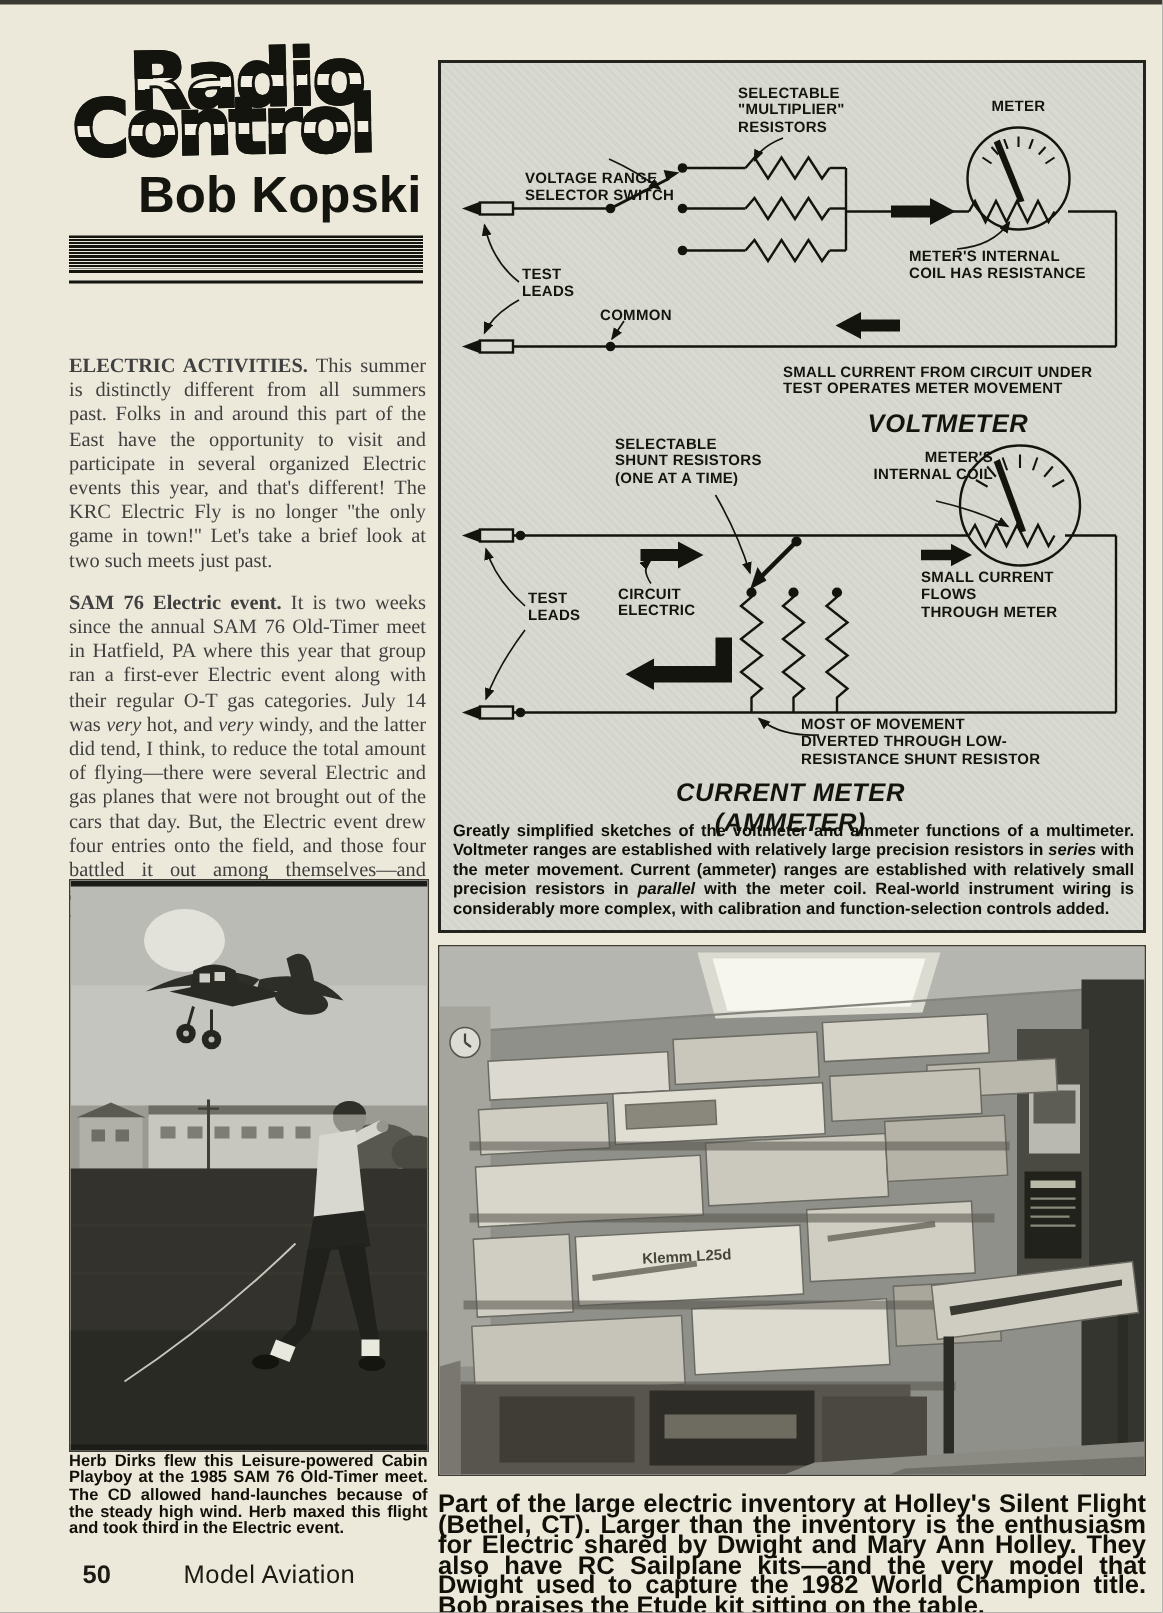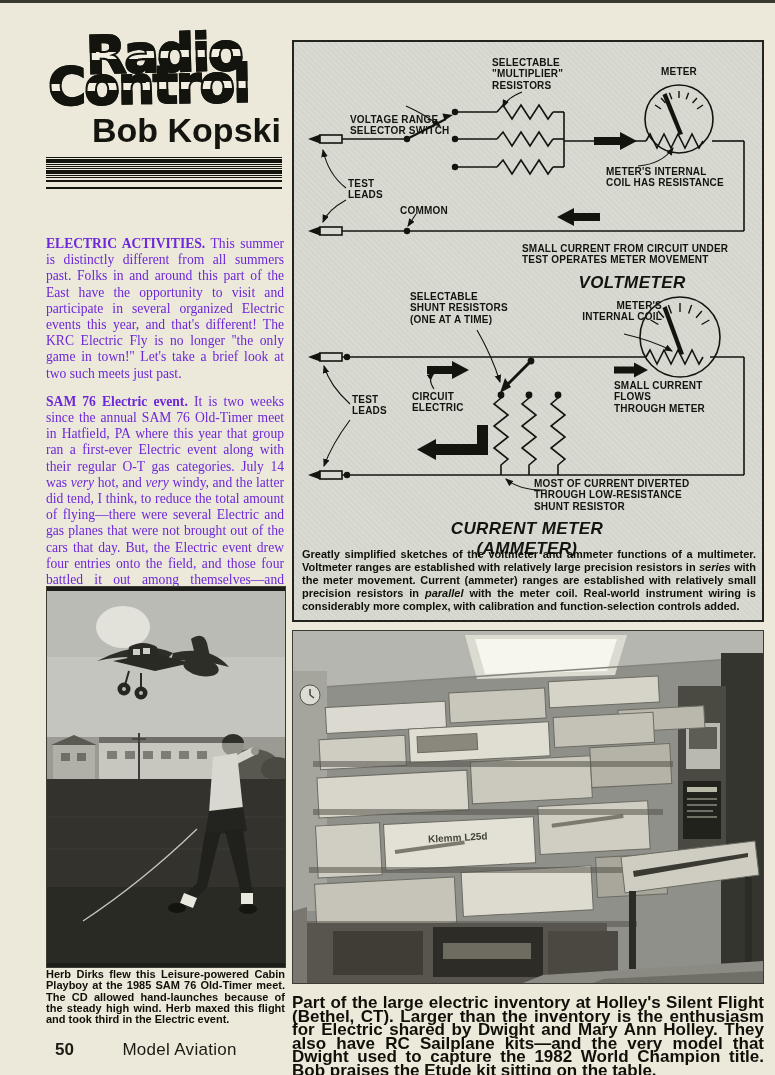--- a/index.html
+++ b/index.html
@@ -17,21 +17,21 @@
   .logo-c{margin-top:-16px;margin-left:2px;transform:rotate(-1deg);}
   .subtitle{margin:2px 0 0 44px;font-size:30px;font-weight:bold;letter-spacing:.5px;color:#15150f;}
   .author{margin:1px 0 0 46px;font-size:34px;font-weight:bold;color:#15150f;}
   .stripes{margin-top:7px;width:236px;height:22px;
            background:repeating-linear-gradient(180deg,#15150f 0 1.5px,transparent 1.5px 2.2px);}
   .stripes-thick{width:236px;height:5px;margin-top:1px;border-top:2.5px solid #15150f;border-bottom:2px solid #15150f;}
 
   
   .article{position:absolute;left:46px;top:236px;width:238px;
            font-family:"Liberation Serif",serif;font-size:13.6px;line-height:16.2px;
-           text-align:justify;color:#6d28d9;}
+           text-align:justify;color:#404040;}
   .article p{margin:0 0 12px 0;}
   .lead{font-weight:bold;}
   .it{font-style:italic;}
 
   
   .figure{position:absolute;left:292px;top:40px;width:472px;height:582px;
           background:#d9dbd2;border:2px solid #24241e;box-sizing:border-box;
           background-image:repeating-linear-gradient(45deg,rgba(110,120,100,.05) 0 2px,transparent 2px 4px);}
   .figure svg{position:absolute;left:0;top:0;}
   .lbl{position:absolute;font:bold 10px/11.4px "Liberation Sans",sans-serif;letter-spacing:.2px;color:#14140f;}
@@ -191,21 +191,21 @@
     <div class="lbl" style="left:54px;top:136px;width:40px;">TEST LEADS</div>
     <div class="lbl" style="left:106px;top:163px;width:62px;">COMMON</div>
     <div class="lbl" style="left:228px;top:201px;width:212px;">SMALL CURRENT FROM CIRCUIT UNDER TEST OPERATES METER MOVEMENT</div>
     <div class="fig-title" style="left:263px;top:231px;width:150px;">VOLTMETER</div>
 
     <div class="lbl" style="left:116px;top:249px;width:100px;">SELECTABLE SHUNT RESISTORS (ONE AT A TIME)</div>
     <div class="lbl lbl-r" style="left:286px;top:258px;width:82px;">METER'S INTERNAL COIL</div>
     <div class="lbl" style="left:58px;top:352px;width:40px;">TEST LEADS</div>
     <div class="lbl" style="left:118px;top:349px;width:56px;">CIRCUIT ELECTRIC</div>
     <div class="lbl" style="left:320px;top:338px;width:92px;">SMALL CURRENT FLOWS THROUGH METER</div>
-    <div class="lbl" style="left:240px;top:436px;width:160px;">MOST OF CURRENT DIVERTED THROUGH LOW-RESISTANCE SHUNT RESISTOR</div>
+    <div class="lbl" style="left:240px;top:436px;width:160px;">MOST OF MOVEMENT DIVERTED THROUGH LOW-RESISTANCE SHUNT RESISTOR</div>
     <div class="fig-title" style="left:113px;top:477px;width:240px;">CURRENT METER (AMMETER)</div>
 
     <div class="fig-caption"><span>Greatly simplified sketches of the voltmeter and ammeter functions of a multimeter. Voltmeter ranges are established with relatively large precision resistors in </span><span class="it">series</span><span> with the meter movement. Current (ammeter) ranges are established with relatively small precision resistors in </span><span class="it">parallel</span><span> with the meter coil. Real-world instrument wiring is considerably more complex, with calibration and function-selection controls added.</span></div>
   </div>
 
   <div class="photo photo-left">
     <svg width="238" height="380" viewBox="0 0 238 380">
       <rect width="238" height="380" fill="#c5c5c0"></rect>
       <rect width="238" height="70" fill="#bbbbb6"></rect>
       <rect width="238" height="4" fill="#1c1c18"></rect>

